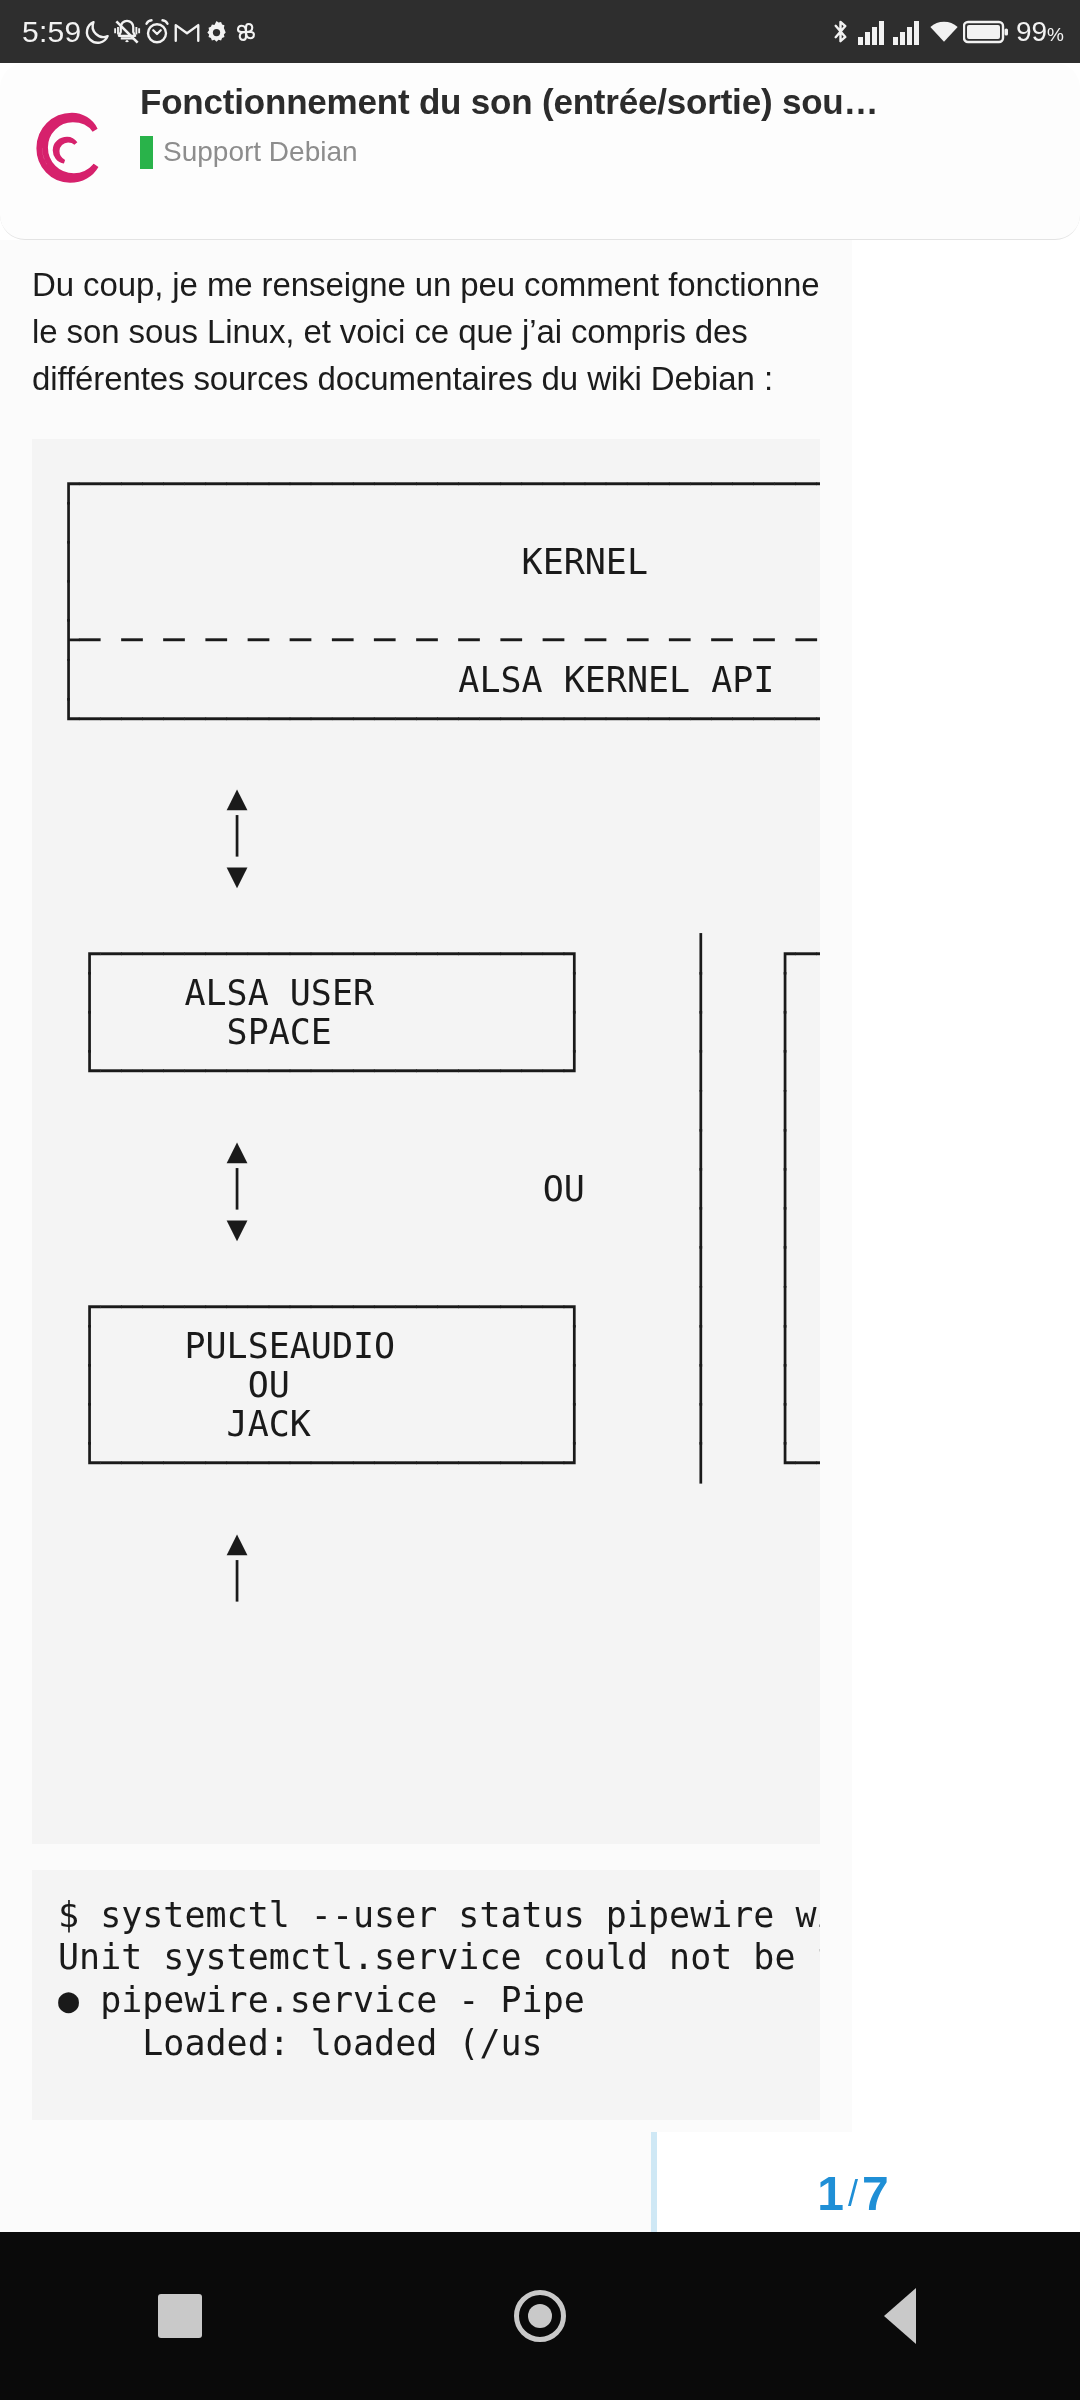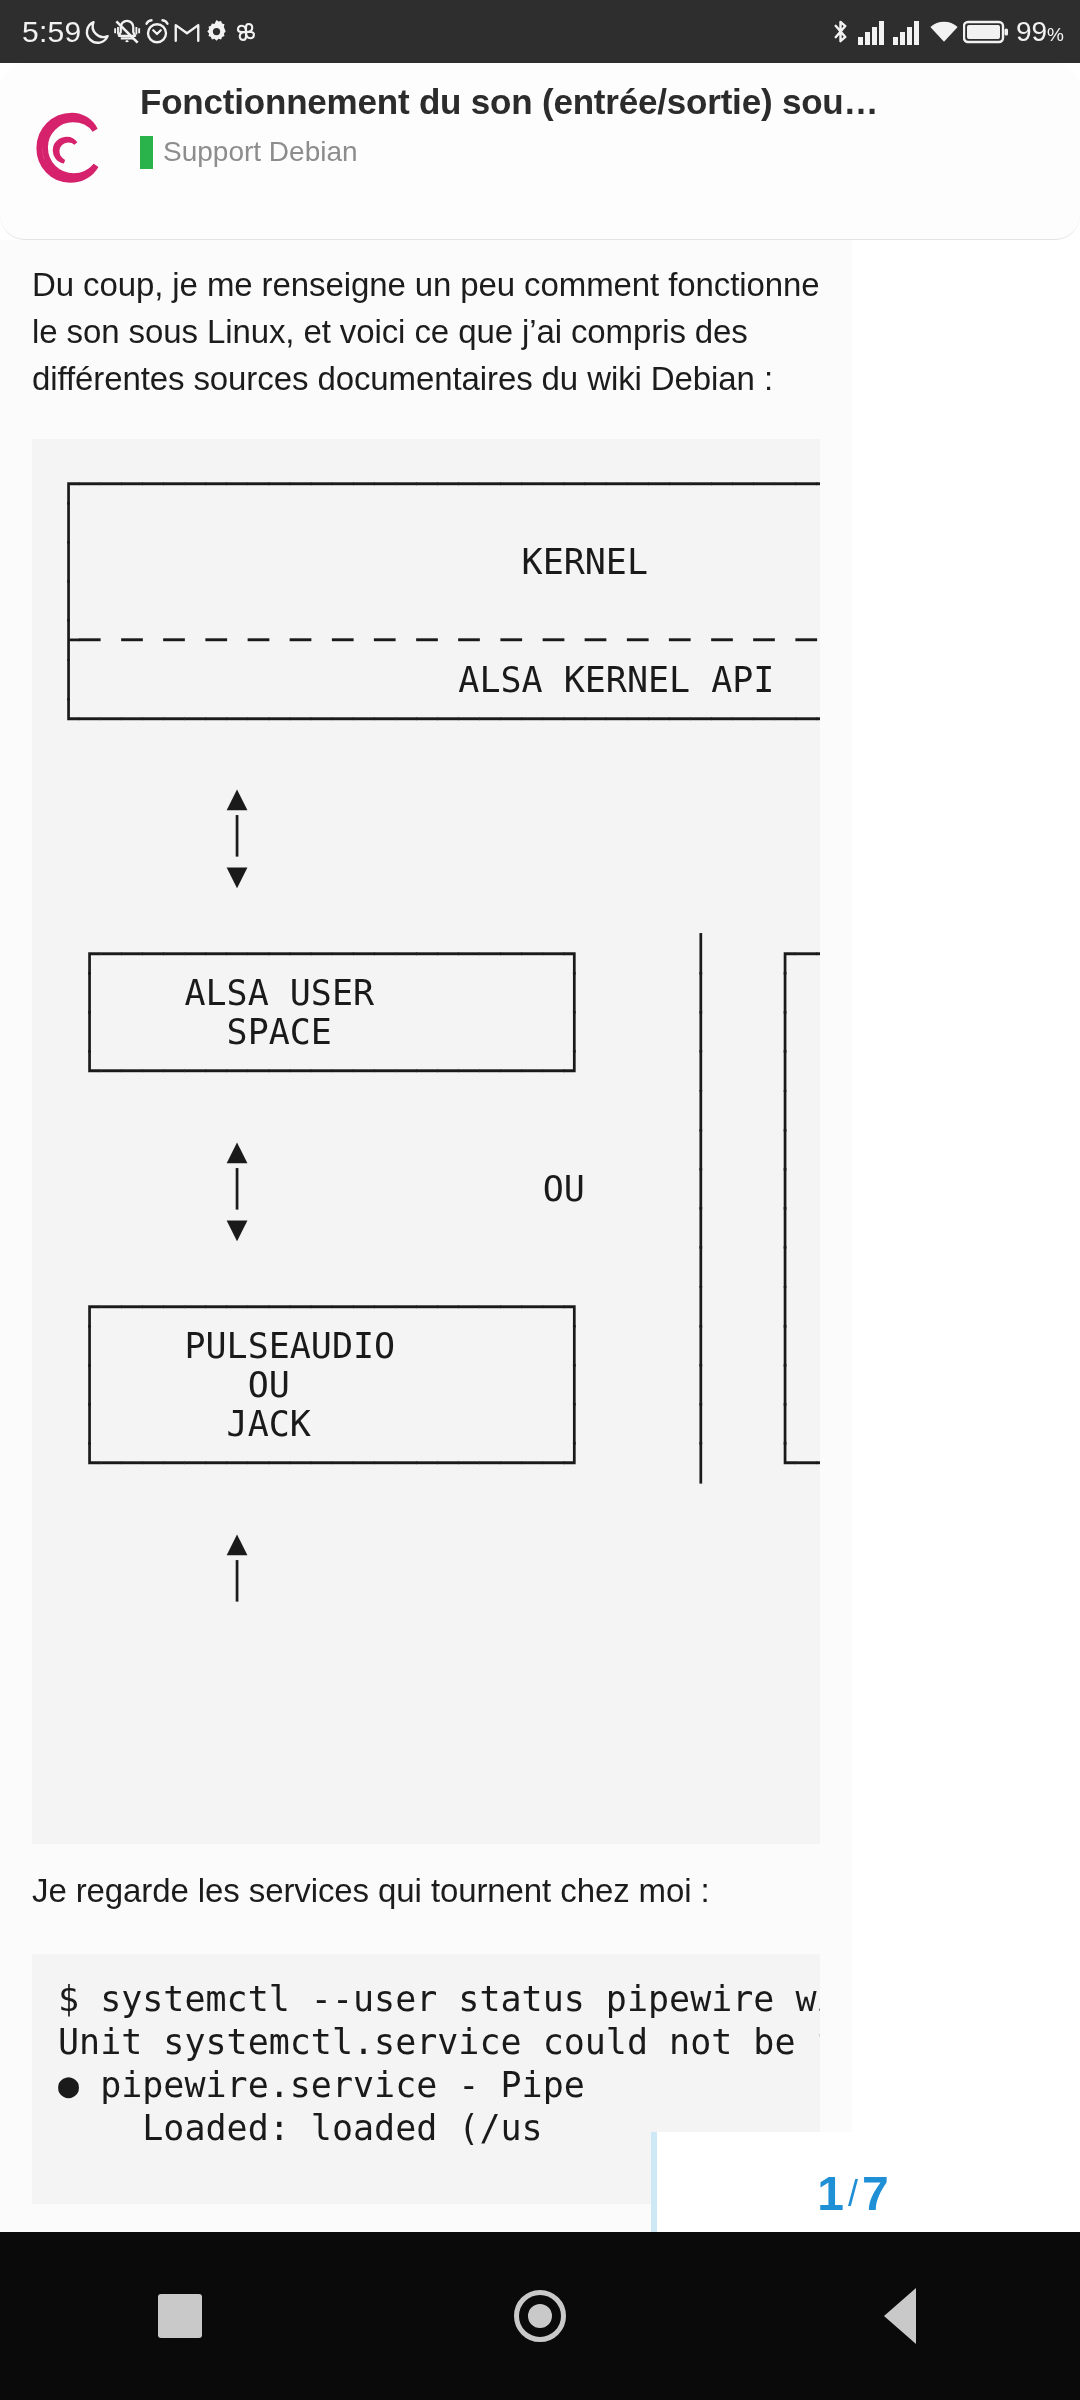--- a/index.html
+++ b/index.html
@@ -11,21 +11,21 @@
     position:relative;
   }
 
   
   .statusbar{
     position:absolute; top:0; left:0; width:1080px; height:63px;
     background:#2e2e2e; color:#f2f2f2;
     display:flex; align-items:center;
     padding:0 16px 0 22px;
   }
-  .sb-left{ display:flex; align-items:center; }
+  .sb-left{ display:flex; align-items:flex-end; }
   .sb-time{ font-size:30px; font-weight:400; letter-spacing:.3px; line-height:1; }
   .sb-right{ margin-left:auto; display:flex; align-items:center; gap:3px; }
   .sb-ico{ display:inline-flex; align-items:center; justify-content:center; }
   .sb-batt-pct{ font-size:28px; margin-left:4px; }
   .sb-batt-pct .pc{ font-size:19px; }
 
   
   .post-header{
     position:absolute; top:63px; left:0; width:1080px; height:177px;
     background:#fdfdfd;
@@ -277,21 +277,20 @@
  ┌──────────────────────┐     │   │
  │    PULSEAUDIO        │     │   │
  │       OU             │     │   │
  │      JACK            │     │   │
  └──────────────────────┘     │   └──────────────────
 
         ▲                            ▲
         │                            │</pre>
   </div>
 
-  <div class="para para2">Je regarde les services qui tournent chez moi :</div>
 
   <div class="code-block">
     <pre>$ systemctl --user status pipewire wirepl
 Unit systemctl.service could not be foun
 ● pipewire.service - Pipe
     Loaded: loaded (/us</pre>
   </div>
 
 </div>
 

